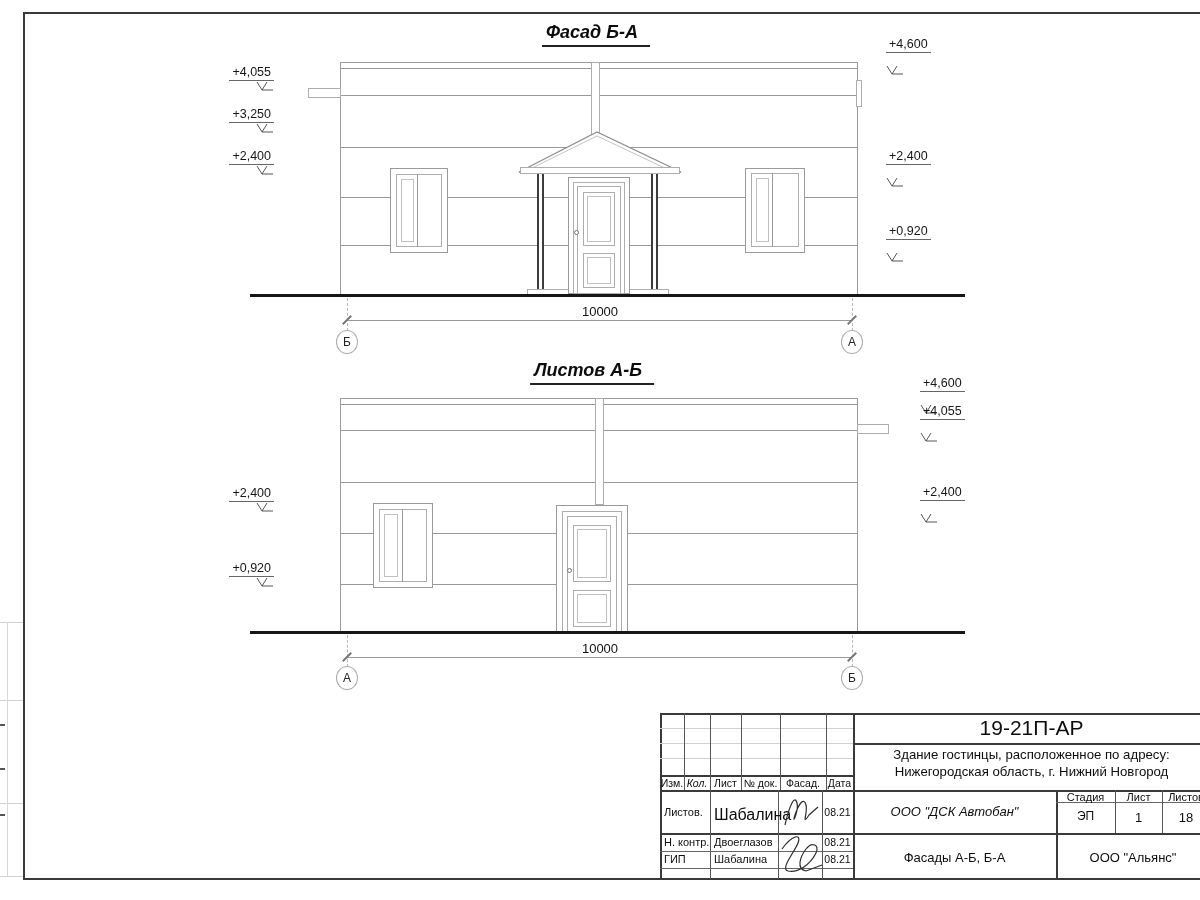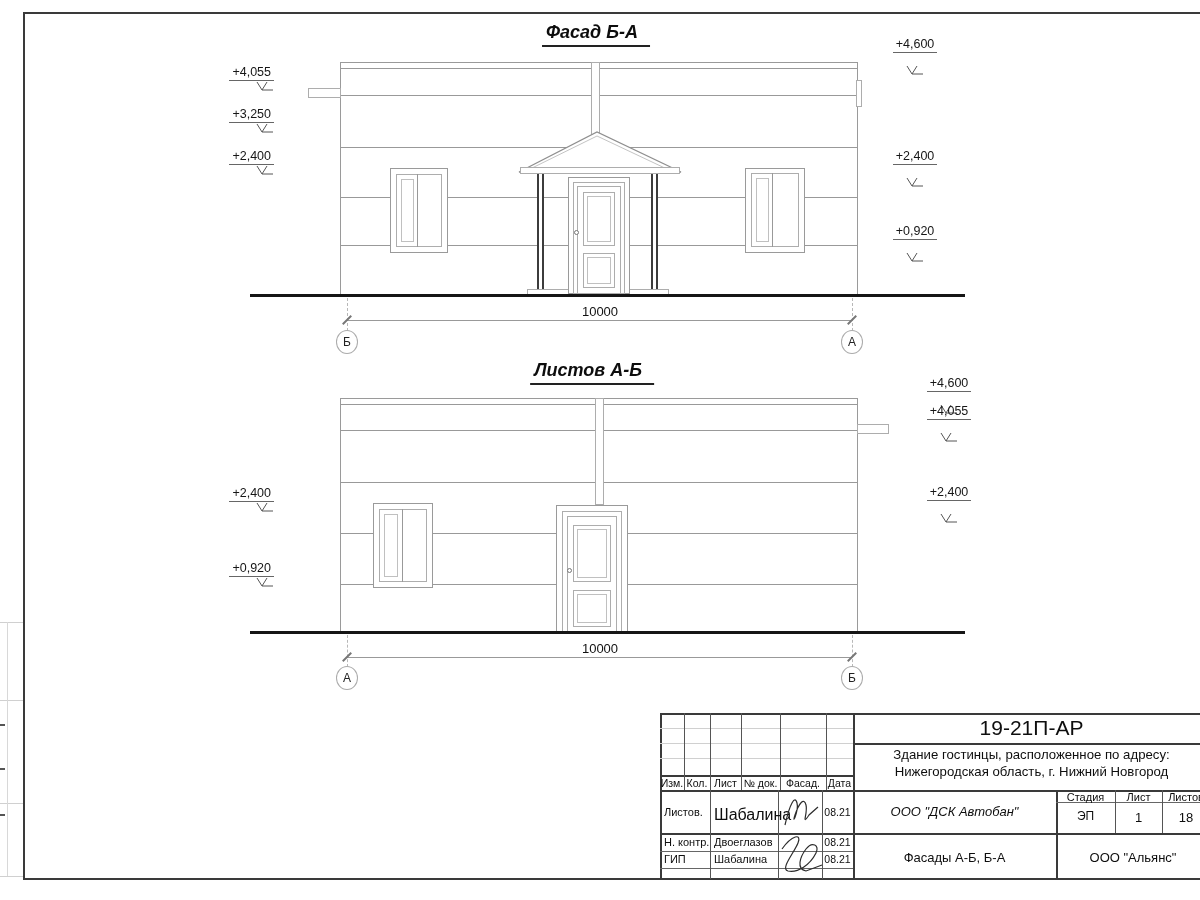--- a/index.html
+++ b/index.html
@@ -19,21 +19,21 @@
   .dash{position:absolute;width:0;border-left:1px dashed #b8b8b8;}
   .tick{position:absolute;width:2px;height:12px;background:#777;transform:rotate(45deg);}
   .dimtext{position:absolute;font-size:13px;color:#111;text-align:center;}
   .bubble{position:absolute;width:22px;height:24px;border:1px solid #ababab;border-radius:50%;
           display:flex;align-items:center;justify-content:center;font-size:12px;color:#222;background:#fff;box-sizing:border-box;}
   .ftitle{position:absolute;font-size:18px;font-style:italic;font-weight:bold;color:#0d0d0d;
           border-bottom:2px solid #222;padding:0 12px 2px 4px;transform:translateX(-50%);white-space:nowrap;}
   .elev{position:absolute;display:flex;flex-direction:column;font-size:12.5px;color:#161616;white-space:nowrap;}
   .elev .t{display:inline-block;border-bottom:1px solid #666;padding:0 3px 1px 3px;}
   .elev.ar{align-items:flex-end;}
-  .elev.al{align-items:center;gap:12px;}
+  .elev.al{align-items:flex-start;gap:12px;}
   .elev svg{display:block;margin-top:1px;}
   .post{position:absolute;width:7px;box-sizing:border-box;border-left:2px solid #3c3c3c;border-right:2px solid #3c3c3c;background:#fff;}
   .knob{position:absolute;width:5px;height:5px;border:1px solid #777;border-radius:50%;background:#fff;box-sizing:border-box;}
   .tb-text{position:absolute;color:#0e0e0e;}
   .tb-c{text-align:center;}
   .ground{position:absolute;height:3px;background:#161616;}
   .marginmark{position:absolute;width:5px;height:2px;background:#555;}
 </style>
 </head>
 <body>
@@ -234,21 +234,21 @@
   <div class="vl mid" style="left:826px;top:713px;height:77px;"></div>
 
   <div class="vl mid" style="left:710px;top:790px;height:89px;"></div>
   <div class="vl mid" style="left:778px;top:790px;height:89px;"></div>
   <div class="vl mid" style="left:822px;top:790px;height:89px;"></div>
 
   <div class="vl mid" style="left:1115px;top:790px;height:43px;"></div>
   <div class="vl mid" style="left:1162px;top:790px;height:43px;"></div>
 
   <div class="tb-text tb-c" style="left:660px;top:777px;width:24px;font-size:10.5px;">Изм.</div>
-  <div class="tb-text tb-c" style="left:684px;top:777px;width:26px;font-size:10.5px;">Кол.</div>
+  <div class="tb-text tb-c" style="left:684px;top:777px;width:26px;font-size:10.5px;font-style:italic;">Кол.</div>
   <div class="tb-text tb-c" style="left:710px;top:777px;width:31px;font-size:10.5px;">Лист</div>
   <div class="tb-text tb-c" style="left:741px;top:777px;width:39px;font-size:10.5px;">№ док.</div>
   <div class="tb-text tb-c" style="left:780px;top:777px;width:46px;font-size:10.5px;">Фасад.</div>
   <div class="tb-text tb-c" style="left:826px;top:777px;width:27px;font-size:10.5px;">Дата</div>
 
   <div class="tb-text" style="left:664px;top:806px;font-size:11px;">Листов.</div>
   <div class="tb-text" style="left:714px;top:806px;font-size:16px;">Шабалина</div>
   <div class="tb-text tb-c" style="left:822px;top:806px;width:31px;font-size:10.5px;">08.21</div>
   <div class="tb-text" style="left:664px;top:836px;font-size:11px;">Н. контр.</div>
   <div class="tb-text" style="left:714px;top:836px;font-size:11px;">Двоеглазов</div>

